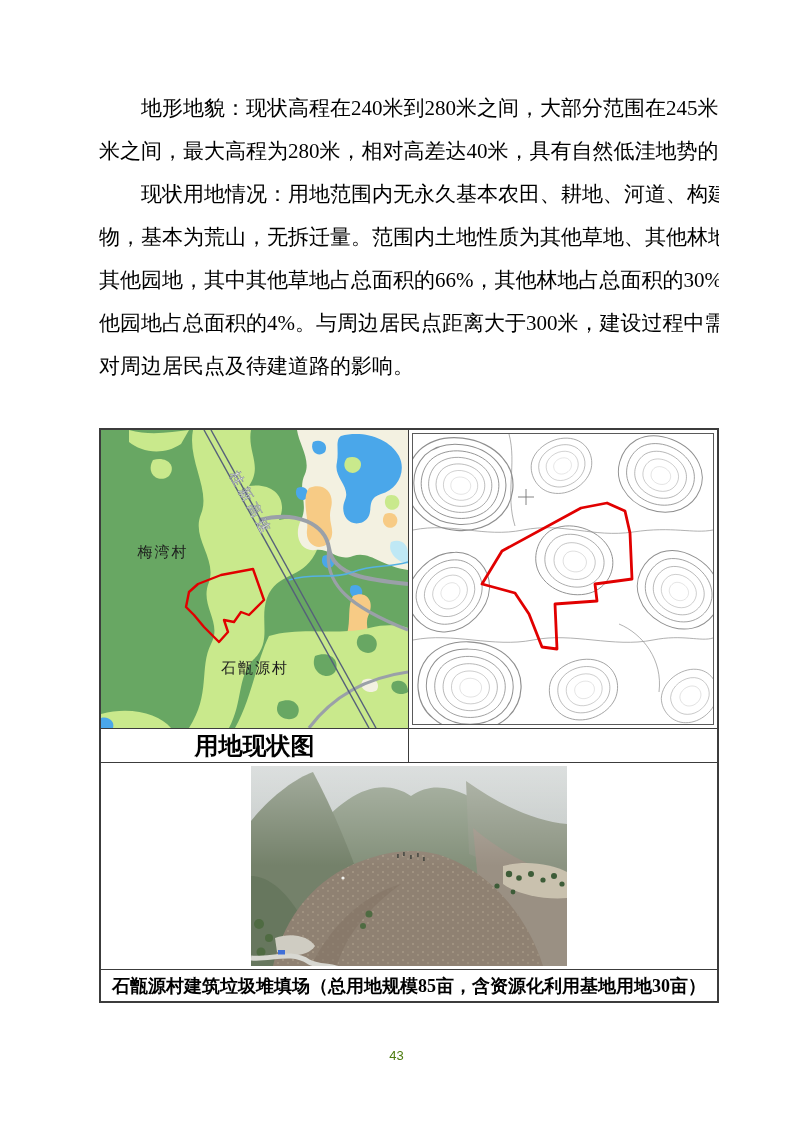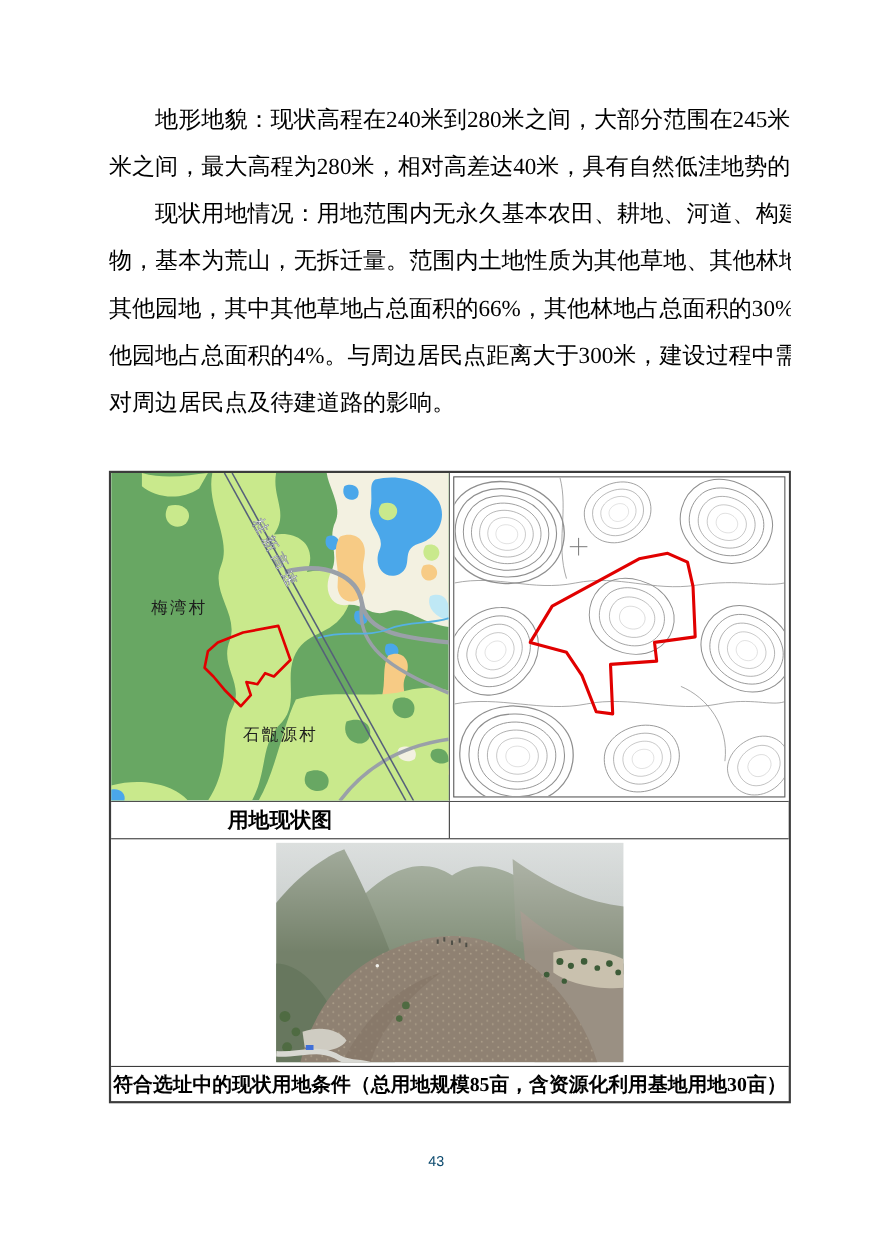--- a/index.html
+++ b/index.html
@@ -22,32 +22,32 @@
   .map-cell{width:308px;position:relative;overflow:hidden;box-sizing:border-box;background:#fff;}
   .map-cell.left{border-right:1px solid #3c3c3c;}
   .map-cell.left svg{display:block;}
   .contour-frame{
     position:absolute;left:3px;top:3px;right:3px;bottom:3px;
     border:1px solid #5a5a5a;overflow:hidden;background:#fff;
   }
   .row-caps{display:flex;height:33px;border-top:1px solid #3c3c3c;}
   .cap-cell{
     width:308px;display:flex;align-items:center;justify-content:center;
-    font-weight:bold;font-size:19px;box-sizing:border-box;
+    font-weight:bold;font-size:24px;box-sizing:border-box;
   }
   .cap-cell.left{border-right:1px solid #3c3c3c;}
   .row-photo{height:206px;border-top:1px solid #3c3c3c;display:flex;align-items:center;justify-content:center;background:#fff;}
   .photo-wrap{width:316px;height:200px;overflow:hidden;}
   .row-caption{
     height:31px;border-top:1px solid #3c3c3c;display:flex;align-items:center;justify-content:center;
     font-weight:bold;font-size:18px;
   }
   .page-number{
     position:absolute;left:0;top:1048px;width:100%;text-align:center;
-    font-size:13px;font-family:"Liberation Sans","DejaVu Sans",sans-serif;color:#0c4a6e;
+    font-size:13px;font-family:"Liberation Sans","DejaVu Sans",sans-serif;color:#4d7c0f;
   }
   .maplabel{font-family:"Liberation Sans","DejaVu Sans",sans-serif;}
 </style>
 </head>
 <body>
 
 <div class="textblock">
   <div class="tline indent">地形地貌：现状高程在240米到280米之间，大部分范围在245米-275</div>
   <div class="tline">米之间，最大高程为280米，相对高差达40米，具有自然低洼地势的山坳，</div>
   <div class="tline indent">现状用地情况：用地范围内无永久基本农田、耕地、河道、构建筑</div>
@@ -264,17 +264,17 @@
 
         <path d="M24,172 C40,166 58,170 64,180 C58,190 38,192 26,186 Z" fill="#cfccc2"></path>
         <path d="M0,192 C20,194 40,184 58,196 C70,202 80,198 90,204" fill="none" stroke="#d8d8d2" stroke-width="5"></path>
         <rect x="27" y="184" width="7" height="4.5" fill="#3f6fd8"></rect>
         <rect width="316" height="200" fill="url(#haze)"></rect>
       </svg>
     </div>
   </div>
 
   <div class="row-caption">
-    <span>符合选址中的现状用地条件（总用地规模85亩，含资源化利用基地用地30亩）</span>
+    <span>石甑源村建筑垃圾堆填场（总用地规模85亩，含资源化利用基地用地30亩）</span>
   </div>
 </div>
 
 <div class="page-number">43</div>
 
 </body></html>

